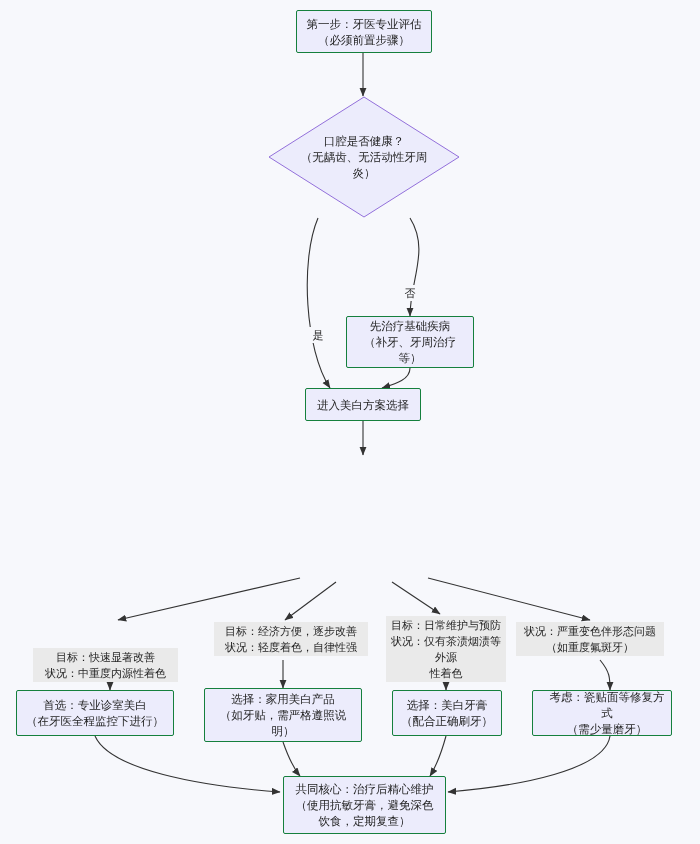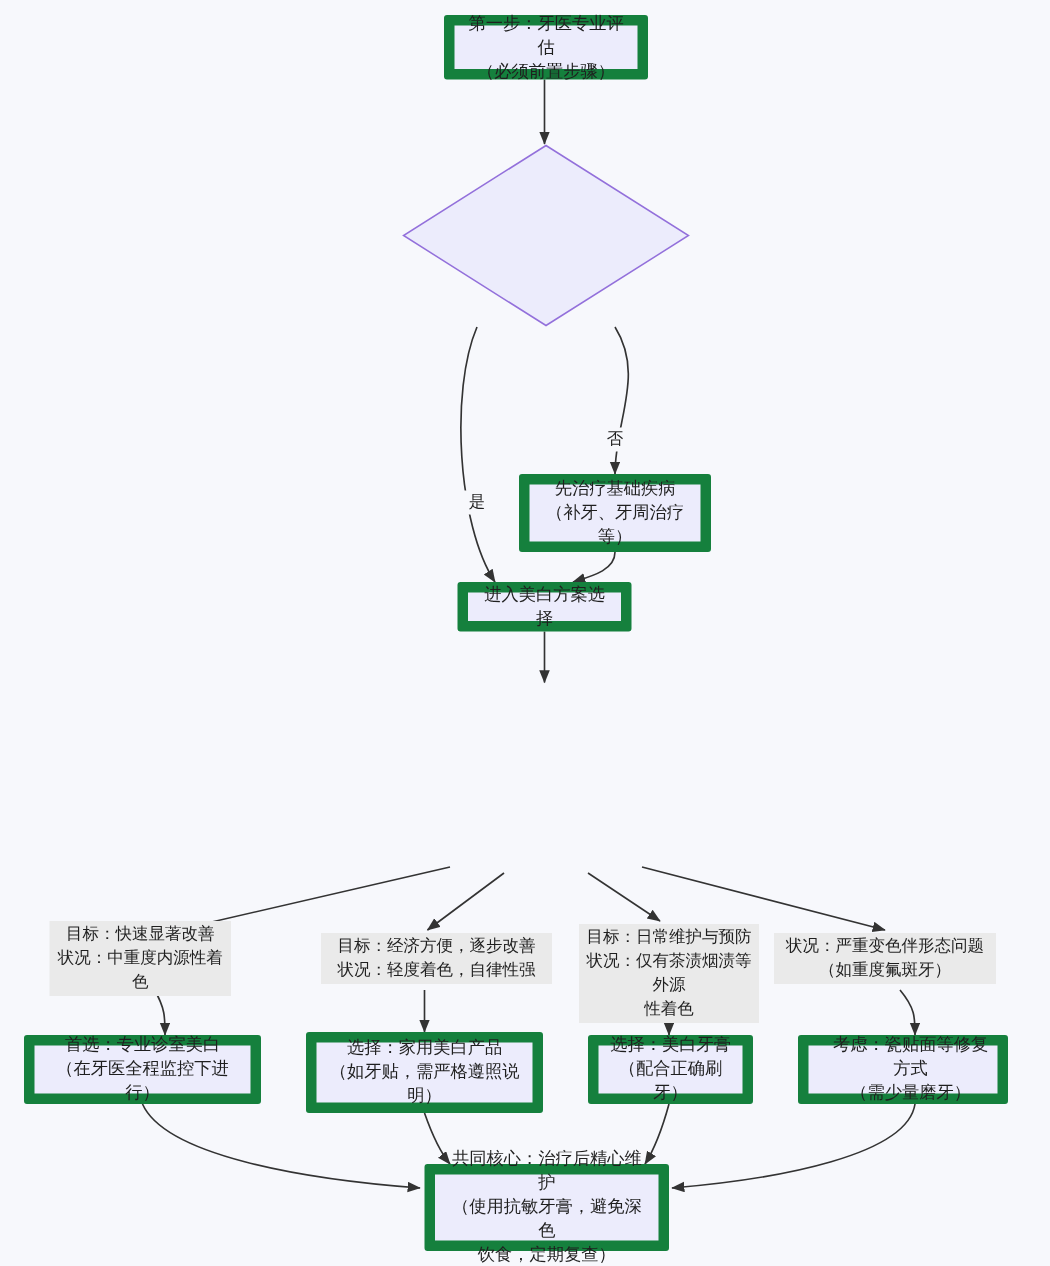--- a/index.html
+++ b/index.html
@@ -24,21 +24,21 @@
     position: absolute;
     top: 0; left: 0;
     width: 700px;
     height: 844px;
     pointer-events: none;
   }
   .node {
     position: absolute;
     box-sizing: border-box;
     background: #ececfc;
-    border: 7px solid #15803d;
+    border: 1px solid #15803d;
     border-radius: 2px;
     color: #1f1f1f;
     font-size: 11.5px;
     line-height: 16px;
     text-align: center;
     display: flex;
     align-items: center;
     justify-content: center;
     padding: 2px 6px;
     white-space: pre-line;
@@ -132,37 +132,40 @@
 
   <div class="node" style="left:296px; top:10px; width:136px; height:43px;">
     <span class="node-text">第一步：牙医专业评估
 （必须前置步骤）</span>
   </div>
 
   <div class="diamond-wrap" style="left:268px; top:96px; width:192px; height:122px;">
     <svg class="diamond-shape" viewBox="0 0 192 122">
       <polygon points="96,1 191,61 96,121 1,61" fill="#ececfc" stroke="#9370db" stroke-width="1"></polygon>
     </svg>
+    <span class="diamond-label">口腔是否健康？
+（无龋齿、无活动性牙周
+炎）</span>
   </div>
 
   <div class="edge-label plain" style="left:308px; top:327px; width:20px;">是</div>
 
   <div class="edge-label plain" style="left:400px; top:285px; width:20px;">否</div>
 
   <div class="node" style="left:346px; top:316px; width:128px; height:52px;">
     <span class="node-text">先治疗基础疾病
 （补牙、牙周治疗等）</span>
   </div>
 
   <div class="node" style="left:305px; top:388px; width:116px; height:33px;">
     <span class="node-text">进入美白方案选择</span>
   </div>
 
 
-  <div class="edge-label" style="left:33px; top:614px; width:121px;">目标：快速显著改善
+  <div class="edge-label" style="left:33px; top:648px; width:145px;">目标：快速显著改善
 状况：中重度内源性着色</div>
   <div class="edge-label" style="left:214px; top:622px; width:154px;">目标：经济方便，逐步改善
 状况：轻度着色，自律性强</div>
   <div class="edge-label" style="left:386px; top:616px; width:120px;">目标：日常维护与预防
 状况：仅有茶渍烟渍等外源
 性着色</div>
   <div class="edge-label" style="left:516px; top:622px; width:148px;">状况：严重变色伴形态问题
 （如重度氟斑牙）</div>
 
   <div class="node" style="left:16px; top:690px; width:158px; height:46px;">

